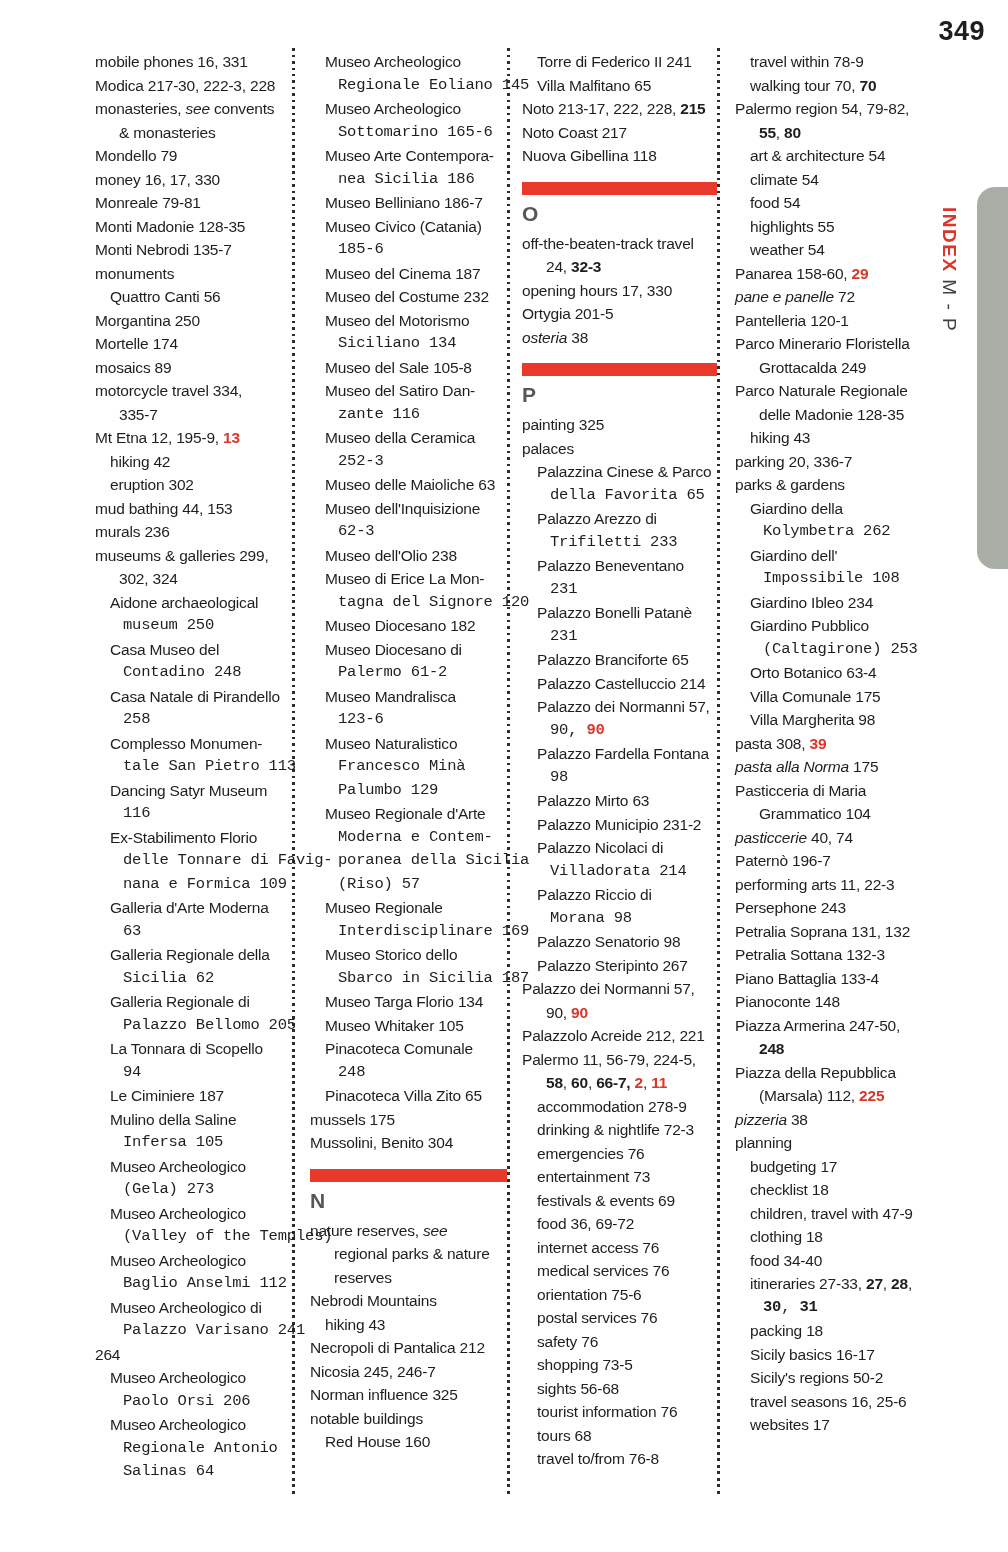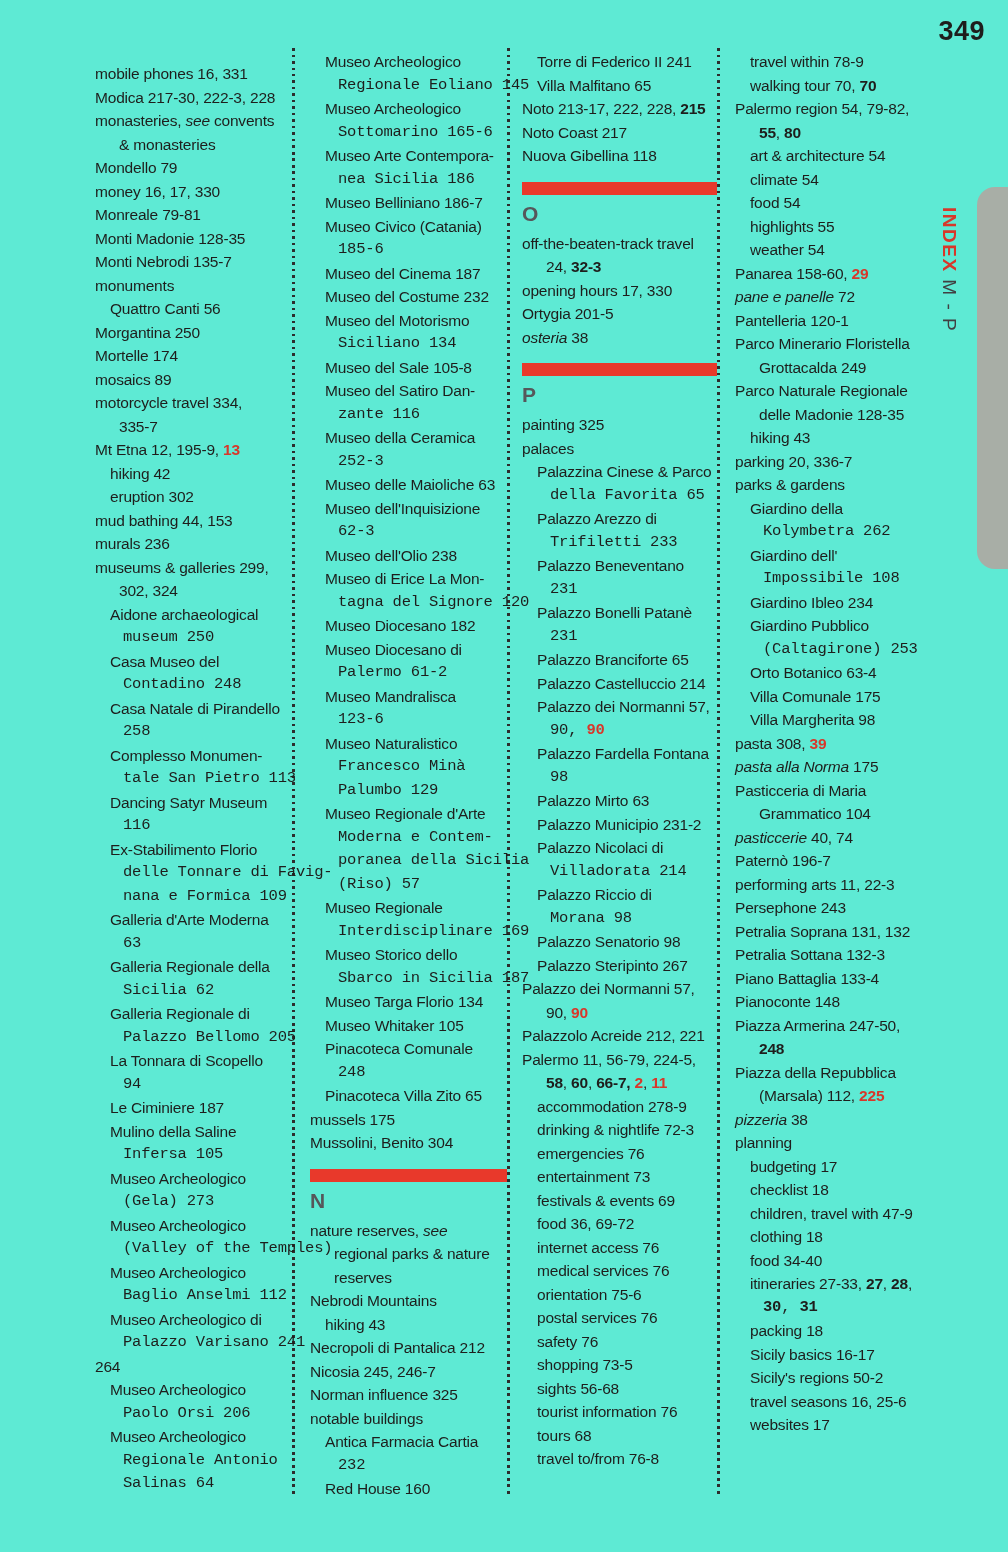--- a/index.html
+++ b/index.html
@@ -1,17 +1,17 @@
 <!DOCTYPE html>
 <html style="--accent: #d8372a; --barred: #e8392b; --secgray: #56575a; --tabgray: #a8aea6; --ink: #1e1e1c;"><head>
 <meta charset="utf-8">
 <style>
   html,body{margin:0;padding:0;background:#e9e9e9;}
   .page{
-    position:relative;width:1008px;height:1552px;background:#5eead4;overflow:hidden;
+    position:relative;width:1008px;height:1552px;background:#ffffff;overflow:hidden;
     font-family:"Liberation Sans", sans-serif;color:var(--ink,#1e1e1c);
   }
   .pageno{
     position:absolute;top:16px;right:23px;font-size:27px;font-weight:bold;letter-spacing:.5px;
   }
   .tab{
     position:absolute;left:977px;top:187px;width:46px;height:382px;
     background:var(--tabgray,#a8aea6);border-radius:18px 0 0 18px;
   }
   .sidelabel{
@@ -22,21 +22,21 @@
   .sidelabel .rng{color:#414042;}
   .divider{
     position:absolute;top:48px;height:1448px;width:3px;
     background-image:repeating-linear-gradient(to bottom,#2d2d2d 0 2.5px,transparent 2.5px 6.5px);
   }
   #div0{left:292px;} #div1{left:507px;} #div2{left:717px;}
   .col{
     position:absolute;top:50px;font-size:15.5px;line-height:23.5px;letter-spacing:-.2px;
     white-space:nowrap;
   }
-  #col0{left:95px;width:198px;margin-top:12px;}
+  #col0{left:95px;width:198px;}
   #col1{left:310px;width:197px;}
   #col2{left:522px;width:195px;}
   #col3{left:735px;width:200px;}
   .entry.lvl1{padding-left:15px;}
   .line.cont{padding-left:24px;}
   .lvl1 .line.cont{padding-left:13px;font-family:Liberation Mono, monospace;}
   .rn-b{font-weight:bold;margin-top:41px;}
   .rn-rb{font-weight:bold;color:var(--accent,#e03a2a);}
   .rn-i{font-style:italic;}
   .section{margin:14px 0 6px 0;}
@@ -324,24 +324,20 @@
       <div class="entry lvl0">
         <div class="line"><span>Nicosia 245, 246-7</span></div>
       </div>
       <div class="entry lvl0">
         <div class="line"><span>Norman influence 325</span></div>
       </div>
       <div class="entry lvl0">
         <div class="line"><span>notable buildings</span></div>
       </div>
       <div class="entry lvl1">
-        <div class="line"><span>Antica Farmacia Cartia</span></div>
-        <div class="line cont"><span>232</span></div>
-      </div>
-      <div class="entry lvl1">
         <div class="line"><span>Red House 160</span></div>
       </div>
     </div>
   <div class="col" id="col2">
       <div class="entry lvl1">
         <div class="line"><span>Torre di Federico II 241</span></div>
       </div>
       <div class="entry lvl1">
         <div class="line"><span>Villa Malfitano 65</span></div>
       </div>

